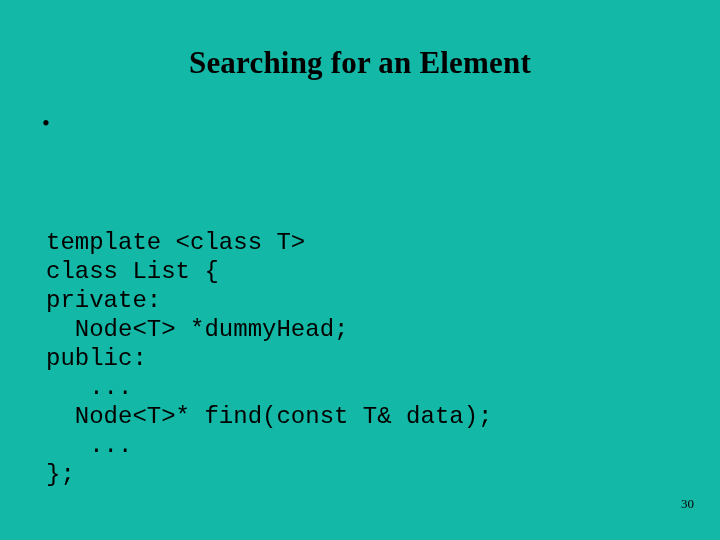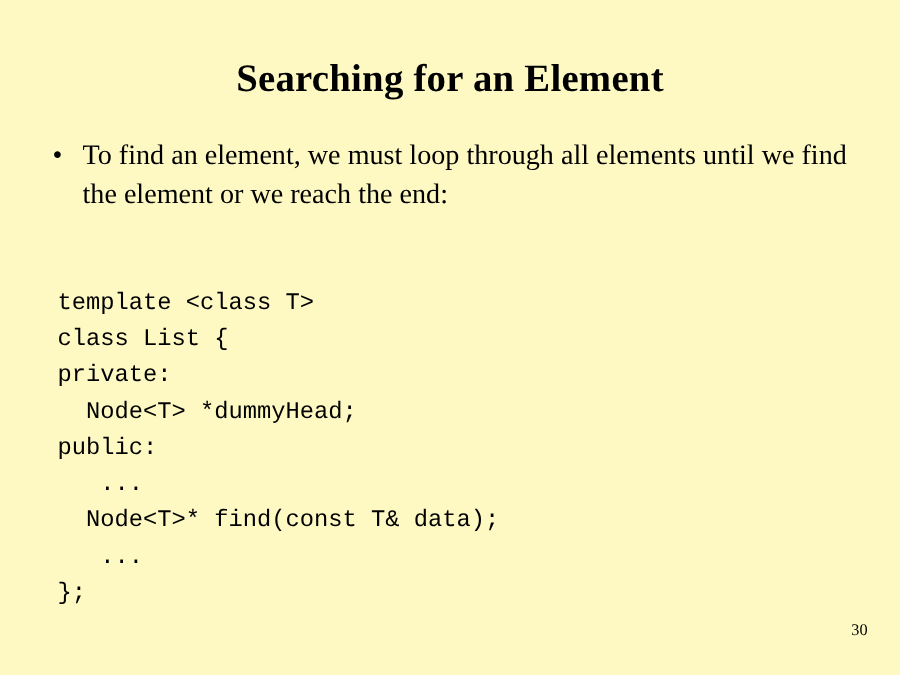--- a/index.html
+++ b/index.html
@@ -12,21 +12,21 @@
     height: 540px;
     position: relative;
     overflow: hidden;
     font-family: "Liberation Serif", "DejaVu Serif", serif;
     color: #000000;
   }
 
   #slide {
     position: absolute;
     inset: 0;
-    background: #fef9c3;
+    background: #14b8a6;
     padding-left: 48px;
   }
 
   
   #slide-title {
     position: absolute;
     left: 0;
     right: 0;
     top: 44px;
     text-align: center;
@@ -67,21 +67,21 @@
   }
 
   
   #code-block {
     position: absolute;
     left: 46px;
     top: 228px;
     margin: 0;
     padding: 0;
     font-family: "Liberation Mono", "DejaVu Sans Mono", monospace;
-    font-size: 19px;
+    font-size: 24px;
     line-height: 29px;
     white-space: pre;
     color: #000000;
   }
   .code-line {
     white-space: pre;
     min-height: 29px;
   }
   .code-bold {
     font-weight: normal;
@@ -101,21 +101,20 @@
 </head>
 <body>
 
 <div id="slide">
 
   <div id="slide-title">Searching for an Element</div>
 
   <ul id="body-list">
     <li class="bullet-item">
       <span class="bullet-marker">•</span>
-      <span class="bullet-text">To find an element, we must loop through all elements until we find the element or we reach the end:</span>
     </li>
   </ul>
 
   <pre id="code-block"><div class="code-line"><span>template &lt;class T&gt;</span></div><div class="code-line"><span>class List {</span></div><div class="code-line"><span>private:</span></div><div class="code-line"><span>  Node&lt;T&gt; *dummyHead;</span></div><div class="code-line"><span>public:</span></div><div class="code-line"><span>   ...</span></div><div class="code-line"><span>  Node&lt;T&gt;* </span><span class="code-bold">find</span><span>(const T&amp; data);</span></div><div class="code-line"><span>   ...</span></div><div class="code-line"><span>};</span></div></pre>
 
   <div id="page-number">30</div>
 
 </div>
 
 </body></html>

